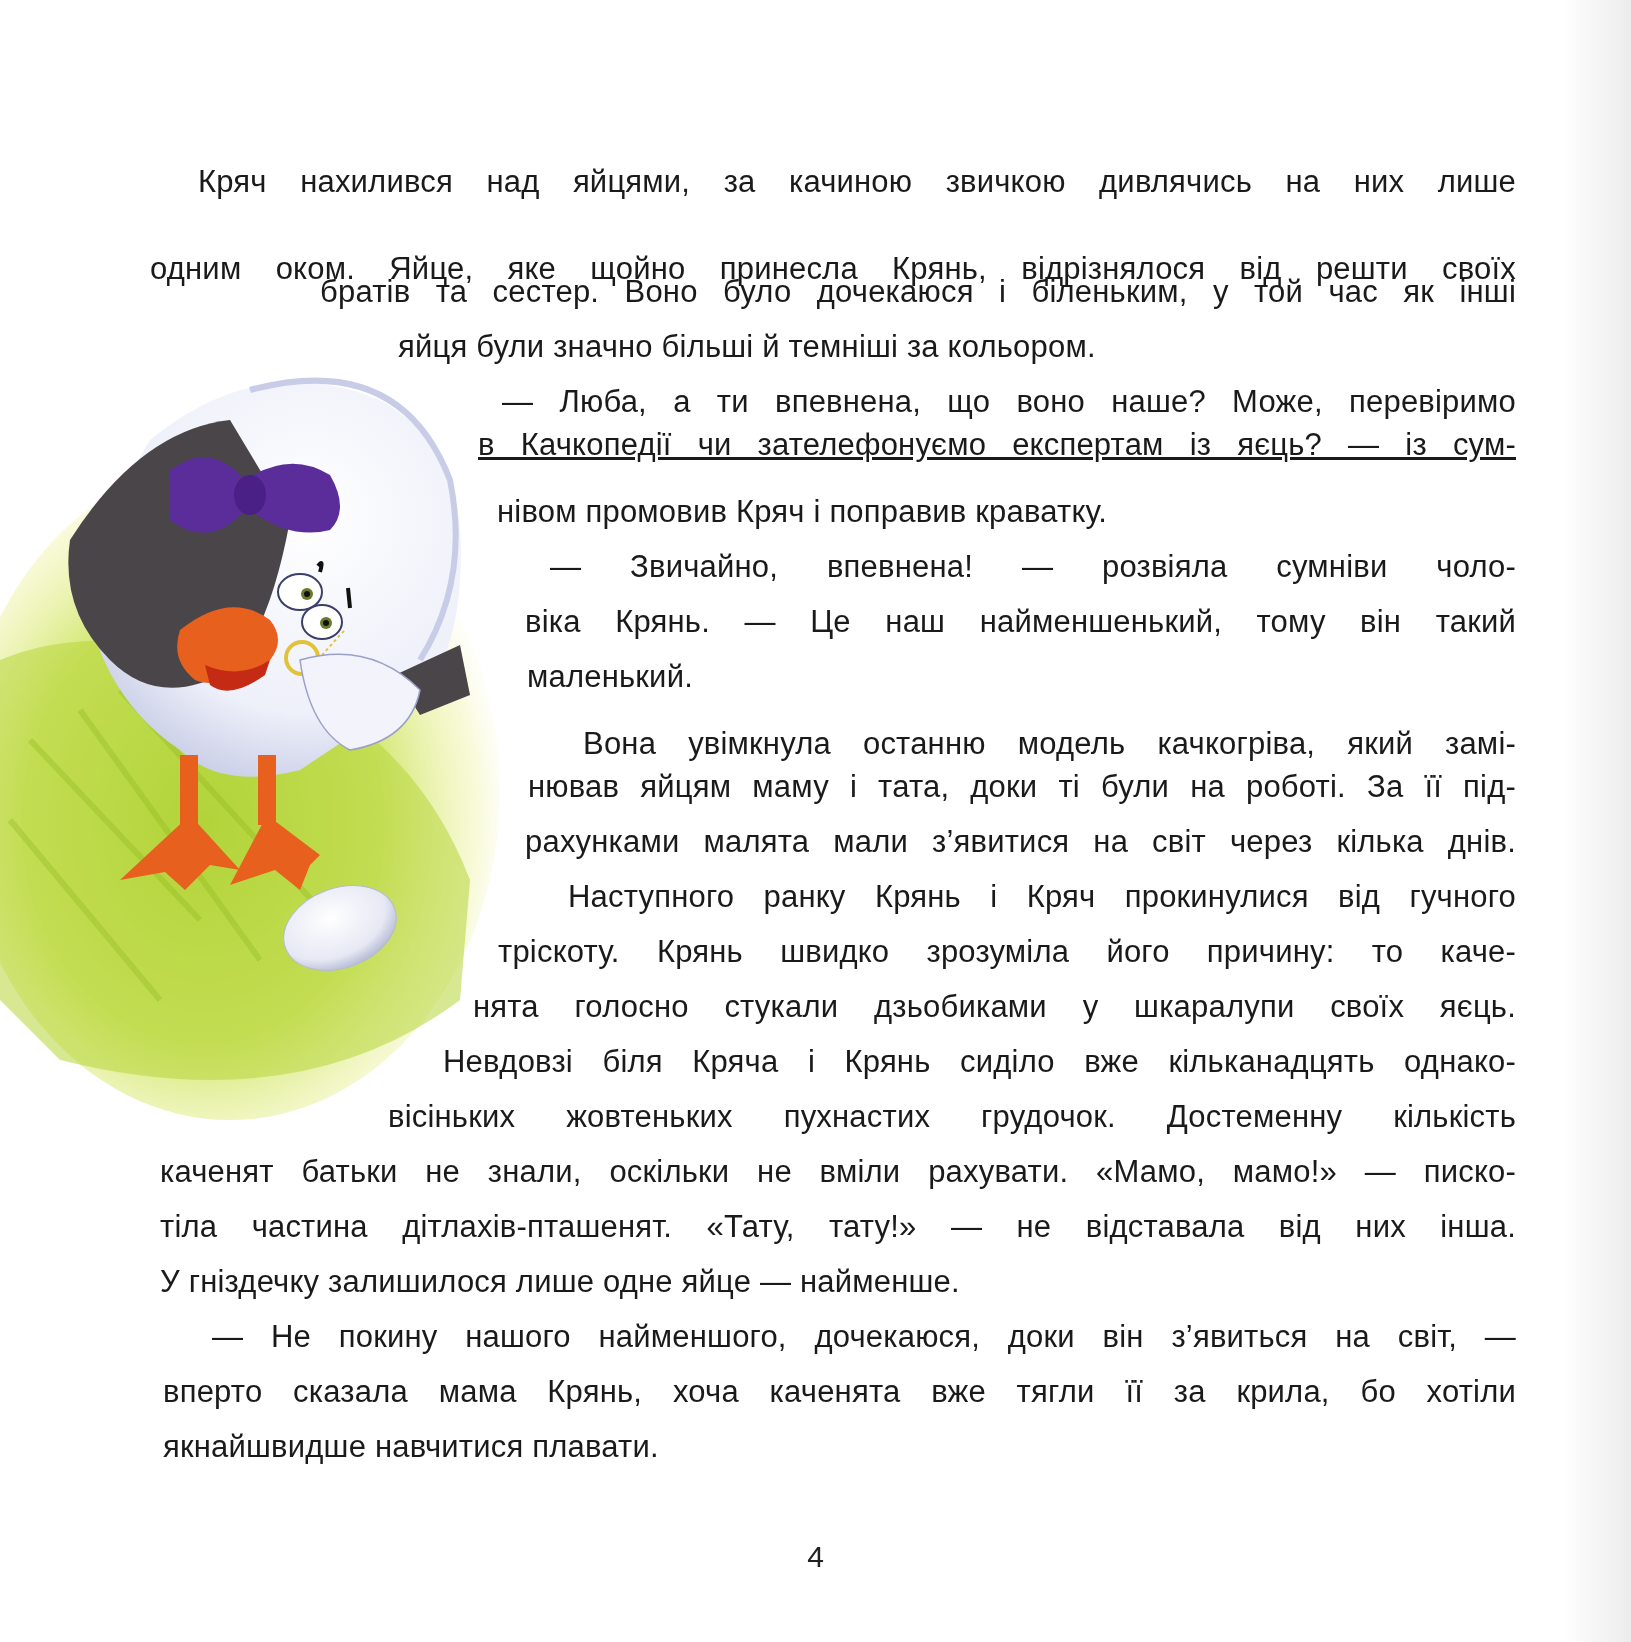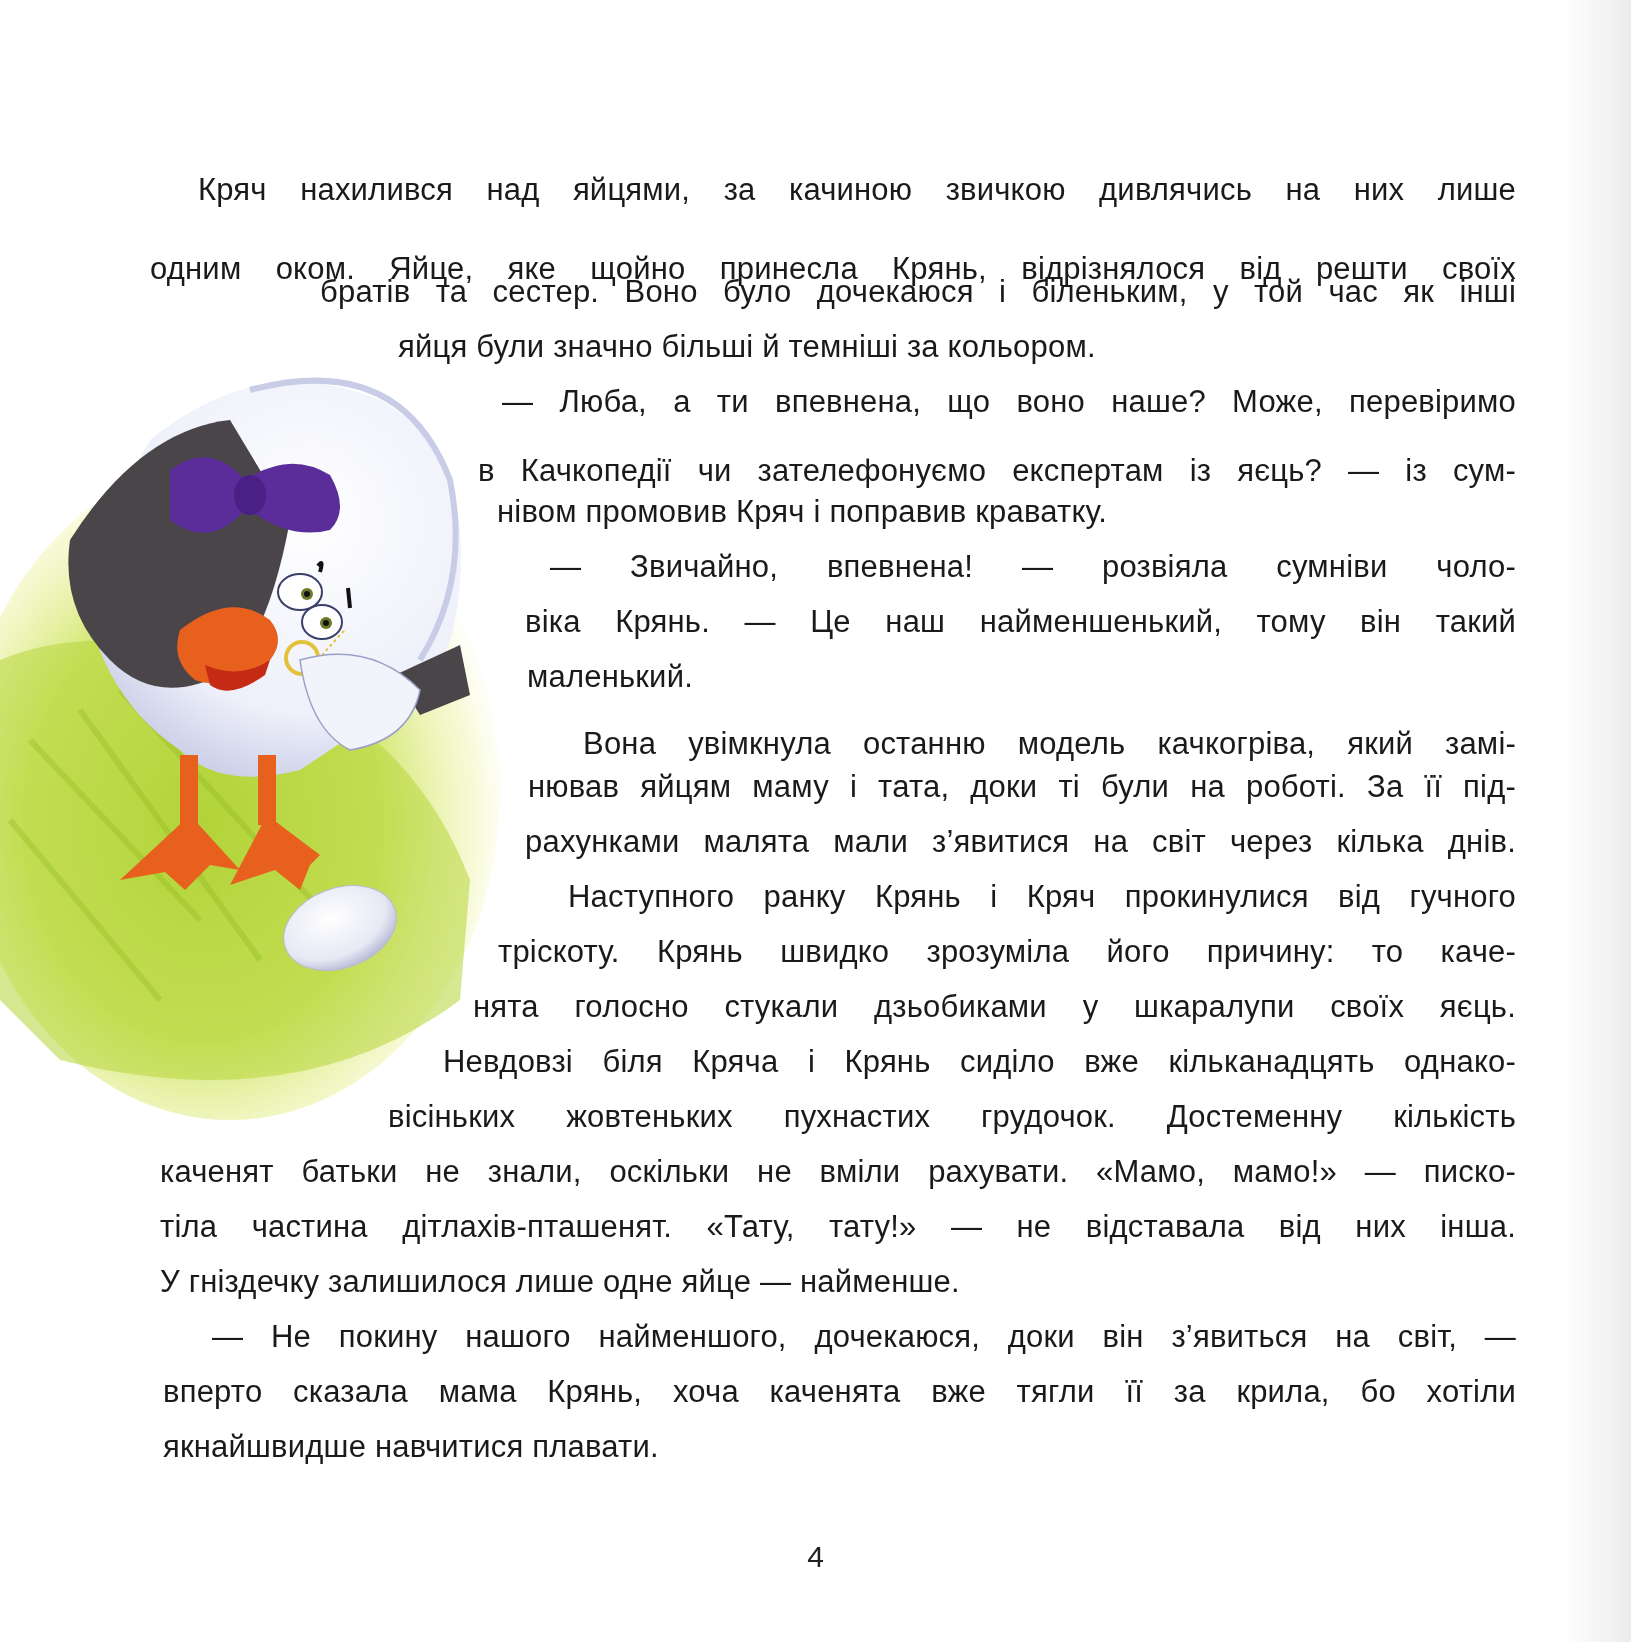--- a/index.html
+++ b/index.html
@@ -85,26 +85,26 @@
 
   <rect x="180" y="395" width="18" height="70" fill="#e8601e"></rect>
   <rect x="258" y="395" width="18" height="70" fill="#e8601e"></rect>
   <path d="M190 455 L120 520 L165 512 L185 530 L210 505 L240 510 Z" fill="#e8601e"></path>
   <path d="M267 455 L230 525 L275 510 L300 530 L310 505 L320 495 Z" fill="#e8601e"></path>
 
   <ellipse cx="340" cy="568" rx="58" ry="40" transform="rotate(-20 340 568)" fill="url(#eggGrad)" stroke="#b6bad4" stroke-width="1"></ellipse>
 </svg>
 
 <div>
-  <div class="line just" style="left:198px; top:162px; width:1318px;margin-top:8px;">Кряч нахилився над яйцями, за качиною звичкою дивлячись на них лише</div>
+  <div class="line just" style="left:198px; top:162px; width:1318px;">Кряч нахилився над яйцями, за качиною звичкою дивлячись на них лише</div>
   <div class="line just" style="left:150px; top:217px; width:1366px;margin-top:32px;">одним оком. Яйце, яке щойно принесла Крянь, відрізнялося від решти своїх</div>
   <div class="line just" style="left:320px; top:272px; width:1196px;">братів та сестер. Воно було дочекаюся і біленьким, у той час як інші</div>
   <div class="line" style="left:398px; top:327px;">яйця були значно більші й темніші за кольором.</div>
   <div class="line just" style="left:502px; top:382px; width:1014px;">— Люба, а ти впевнена, що воно наше? Може, перевіримо</div>
-  <div class="line just" style="left:478px; top:451px; width:1038px;">в Качкопедії чи зателефонуємо експертам із яєць? — із сум-</div>
+  <div class="line just" style="left:478px; top:425px; width:1038px;text-decoration:underline;">в Качкопедії чи зателефонуємо експертам із яєць? — із сум-</div>
   <div class="line" style="left:497px; top:492px;">нівом промовив Кряч і поправив краватку.</div>
   <div class="line just" style="left:550px; top:547px; width:966px;">— Звичайно, впевнена! — розвіяла сумніви чоло-</div>
   <div class="line just" style="left:525px; top:602px; width:991px;">віка Крянь. — Це наш найменшенький, тому він такий</div>
   <div class="line" style="left:527px; top:657px;">маленький.</div>
   <div class="line just" style="left:583px; top:724px; width:933px;">Вона увімкнула останню модель качкогріва, який замі-</div>
   <div class="line just" style="left:528px; top:767px; width:988px;">нював яйцям маму і тата, доки ті були на роботі. За її під-</div>
   <div class="line just" style="left:525px; top:822px; width:991px;">рахунками малята мали з’явитися на світ через кілька днів.</div>
   <div class="line just" style="left:568px; top:877px; width:948px;">Наступного ранку Крянь і Кряч прокинулися від гучного</div>
   <div class="line just" style="left:498px; top:932px; width:1018px;">тріскоту. Крянь швидко зрозуміла його причину: то каче-</div>
   <div class="line just" style="left:473px; top:987px; width:1043px;">нята голосно стукали дзьобиками у шкаралупи своїх яєць.</div>

